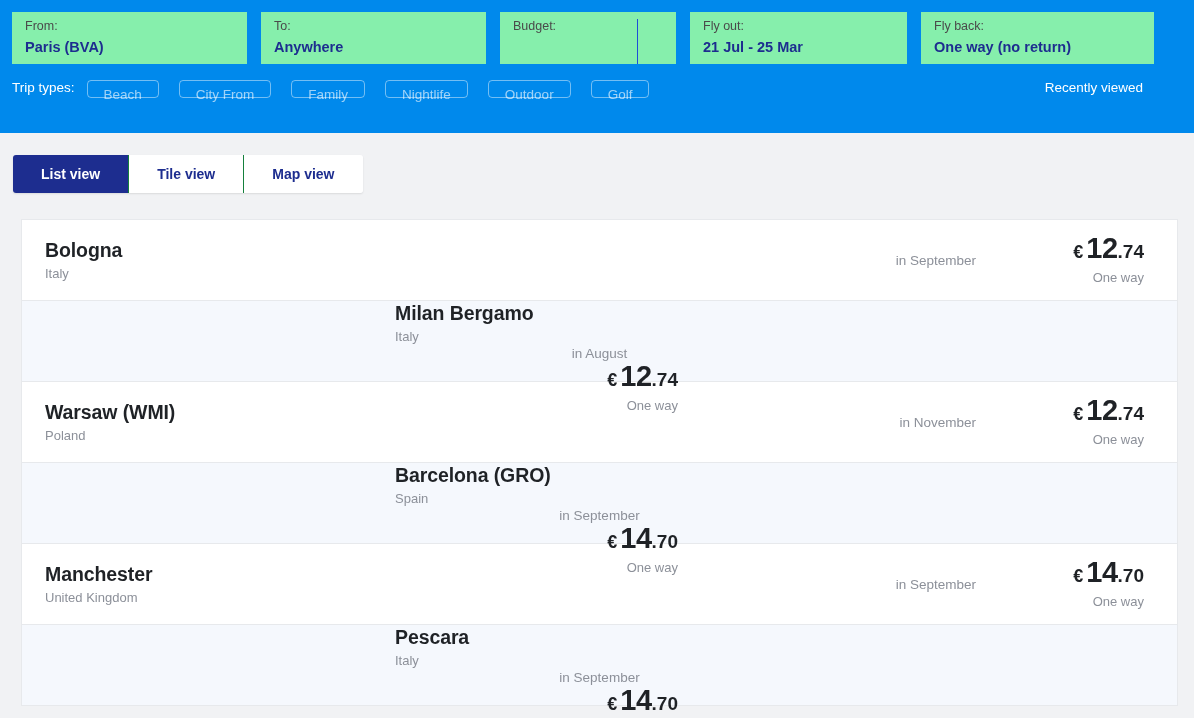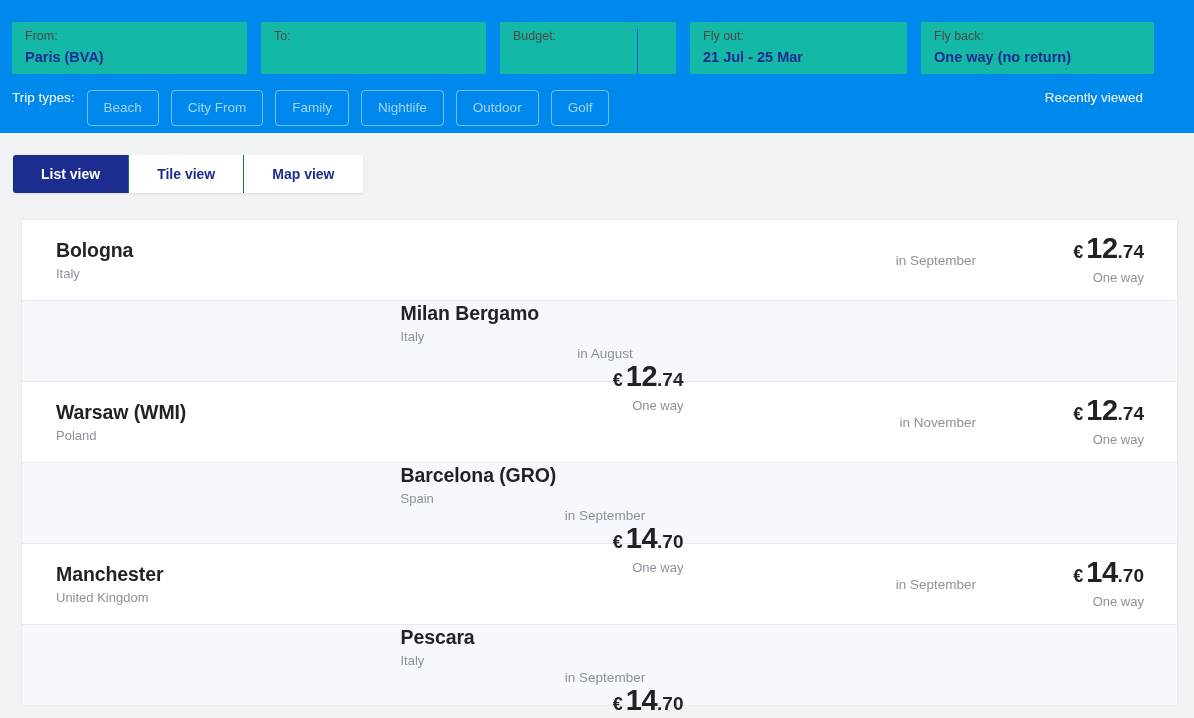--- a/index.html
+++ b/index.html
@@ -25,26 +25,25 @@
   }
 
   .search-fields {
     display: flex;
     align-items: flex-start;
     padding: 12px 12px 0 12px;
     gap: 14px;
   }
 
   .field {
-    background: #14b8a6;
+    background: #86efac;
     height: 52px;
     padding: 7px 13px 0 13px;
     position: relative;
     flex-shrink: 0;
-    margin-top: 10px;
   }
   .field.from   { width: 235px; }
   .field.to     { width: 225px; }
   .field.budget { width: 176px; padding-right: 0; display: flex; }
   .field.flyout { width: 217px; }
   .field.flyback{ width: 233px; }
 
   .budget-left {
     flex: 1;
     border-right: 1px solid #1d4ed8;
@@ -81,24 +80,24 @@
     color: #ffffff;
     font-size: 13.5px;
     margin-right: 12px;
     white-space: nowrap;
   }
   .chip {
     border: 1px solid rgba(255,255,255,0.45);
     border-radius: 4px;
     color: rgba(255,255,255,0.62);
     font-size: 13.5px;
-    height: 36px;
+    height: 18px;
     line-height: 28px;
     padding: 0 16px;
-    margin-right: 12px;
+    margin-right: 20px;
     background: transparent;
     font-family: "Liberation Sans", sans-serif;
     cursor: pointer;
     white-space: nowrap;
   }
   .recently-viewed {
     position: absolute;
     right: 51px;
     color: #ffffff;
     font-size: 13.5px;
@@ -142,21 +141,21 @@
     border-left: 1px solid #e7e9ec;
     border-right: 1px solid #e7e9ec;
     border-top: 1px solid #e7e9ec;
     background: #ffffff;
   }
   .row {
     display: flex;
     align-items: center;
     height: 81px;
     border-bottom: 1px solid #e7e9ec;
-    padding: 0 22px 0 34px;
+    padding: 0 22px 0 23px;
     cursor: pointer;
   }
   .row.alt { background: #f5f8fd; flex-direction: column; }
 
   .dest {
     width: 410px;
     flex-shrink: 0;
   }
   .dest-city {
     font-size: 19.5px;
@@ -223,20 +222,21 @@
 
   <div class="search-fields">
 
     <div class="field from">
       <div class="field-label">From:</div>
       <div class="field-value">Paris (BVA)</div>
     </div>
 
     <div class="field to">
       <div class="field-label">To:</div>
+      <div class="field-value">Anywhere</div>
     </div>
 
     <div class="field budget">
       <div class="budget-left">
         <div class="field-label">Budget:</div>
         <div class="field-value"></div>
       </div>
       <div class="budget-right"></div>
     </div>
 

